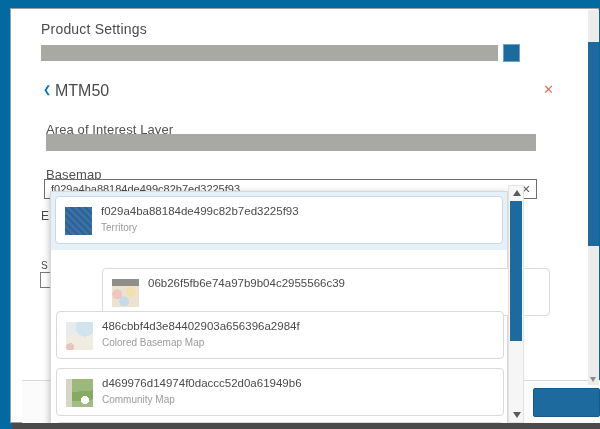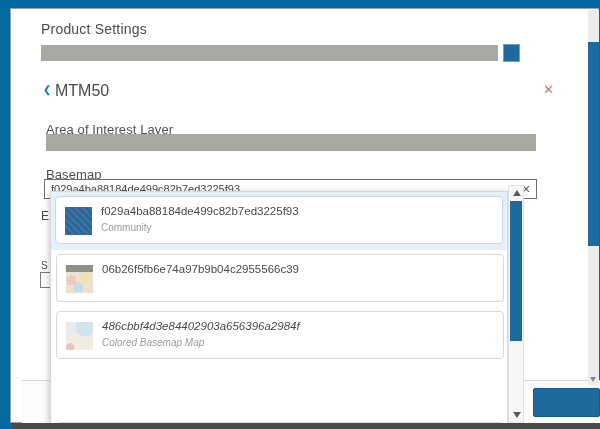--- a/index.html
+++ b/index.html
@@ -92,22 +92,22 @@
   .dd-row-selected-bg {
     position: absolute; left: 0; top: 0; width: 100%; height: 58px;
     background: #e6f0f9;
   }
   .dd-card {
     position: absolute; left: 5px; width: 448px; height: 48px;
     background: #ffffff; border: 1px solid #d9d9d9; border-radius: 4px;
     cursor: pointer;
   }
   .dd-card.selected { left: 4px; top: 4px; border-color: #c6d9eb; }
-  .dd-card.c2 { top: 62px; }
-  .dd-card.c3 { top: 119px; font-style: italic; }
+  .dd-card.c2 { top: 76px; margin-left: 46px; }
+  .dd-card.c3 { top: 119px; }
   .dd-card.c4 { top: 176px; }
   .dd-card.c5 { top: 230px; height: 40px; }
   .dd-thumb {
     position: absolute; left: 9px; top: 10px; width: 27px; height: 28px;
   }
   .thumb-blueprint {
     background: repeating-linear-gradient(45deg, #3a70a4 0 3px, #2d6294 3px 5px),
                 #356ba0;
   }
   .thumb-charted {
@@ -207,34 +207,39 @@
     <div class="footer"></div>
     <div class="primary-button"></div>
   </div>
 
   <div class="dropdown">
     <div class="dd-row-selected-bg"></div>
 
     <div class="dd-card selected">
       <div class="dd-thumb thumb-blueprint"></div>
       <div class="dd-item-id">f029a4ba88184de499c82b7ed3225f93</div>
-      <div class="dd-item-name">Community</div>
+      <div class="dd-item-name">Territory</div>
     </div>
 
     <div class="dd-card c2">
       <div class="dd-thumb thumb-charted"></div>
       <div class="dd-item-id">06b26f5fb6e74a97b9b04c2955566c39</div>
     </div>
 
     <div class="dd-card c3">
       <div class="dd-thumb thumb-pencil"></div>
       <div class="dd-item-id">486cbbf4d3e84402903a656396a2984f</div>
       <div class="dd-item-name">Colored Basemap Map</div>
     </div>
 
+    <div class="dd-card c4">
+      <div class="dd-thumb thumb-community"></div>
+      <div class="dd-item-id">d469976d14974f0daccc52d0a61949b6</div>
+      <div class="dd-item-name">Community Map</div>
+    </div>
 
     <div class="dd-card c5"></div>
   </div>
 
   <div class="dd-scrollbar">
     <div class="sb-arrow up"></div>
     <div class="dd-scroll-thumb"></div>
     <div class="sb-arrow down"></div>
   </div>
 

